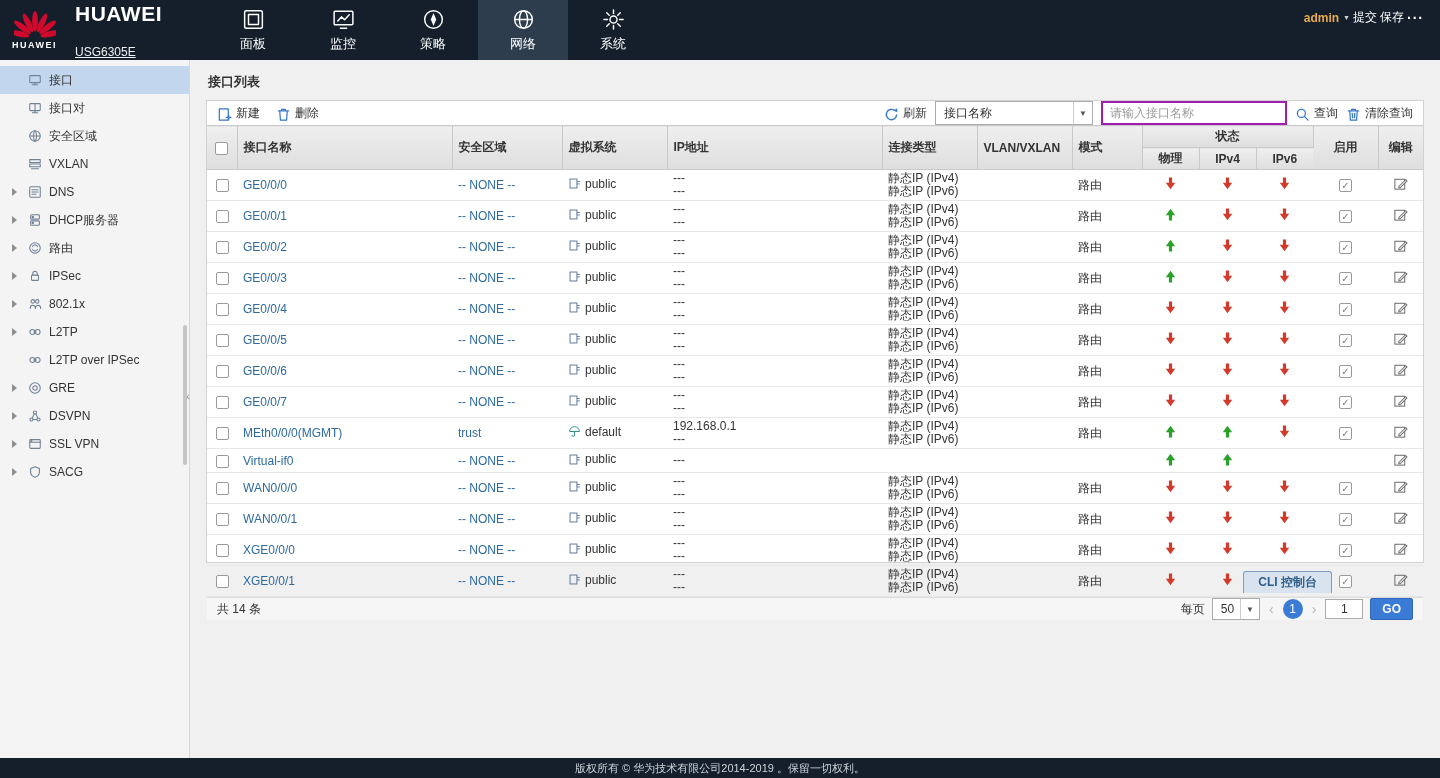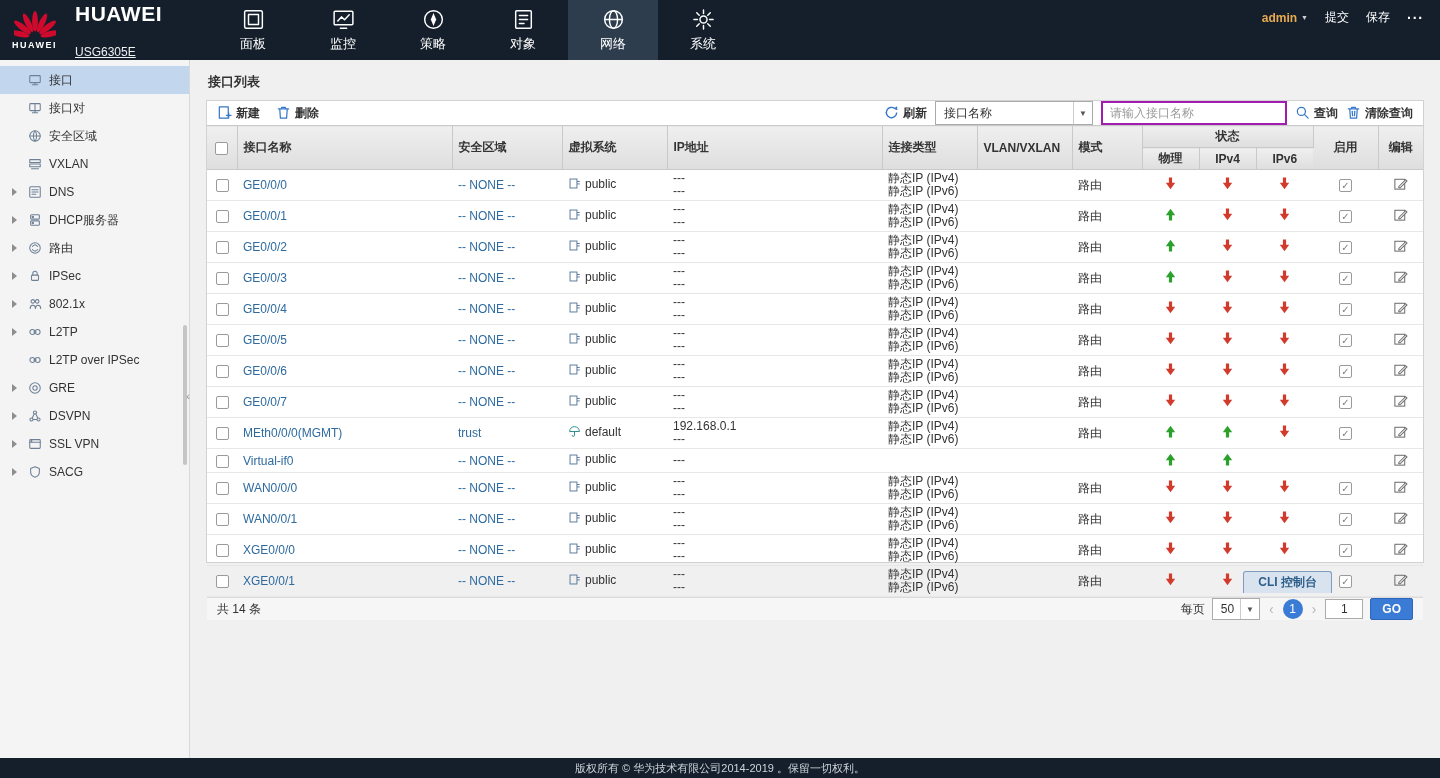--- a/index.html
+++ b/index.html
@@ -11,21 +11,21 @@
   .logo-block{display:flex;align-items:center;gap:18px;padding-left:12px;}
   .logo{display:flex;flex-direction:column;align-items:center;line-height:1;}
   .logo-caption{font-size:9px;font-weight:bold;letter-spacing:1.5px;margin-top:1px;}
   .brand-name{font-size:21px;font-weight:bold;letter-spacing:.5px;}
   .brand-model{font-size:12px;margin-top:19px;color:#eef0f2;text-decoration:underline;}
   .top-nav{display:flex;margin-left:46px;height:100%;justify-content:space-between;}
   .nav-item{width:90px;height:100%;display:flex;flex-direction:column;align-items:center;justify-content:center;gap:3px;cursor:pointer;}
   .nav-item.active{background:#2d3d4e;}
   .nav-ic{display:flex;}
   .nav-lb{font-size:13px;}
-  .top-right{position:absolute;top:9px;right:16px;display:flex;align-items:center;gap:17px;font-size:12px;}
+  .top-right{position:absolute;top:9px;right:16px;display:flex;align-items:center;gap:3px;font-size:12px;}
   .user{color:#e8aa4f;cursor:pointer;display:flex;align-items:center;gap:4px;font-weight:bold;}
   .caret-sm{font-size:7px;color:#cfcfcf;}
   .top-link{cursor:pointer;color:#fff;}
   .top-more{cursor:pointer;font-weight:bold;letter-spacing:1px;color:#fff;font-size:14px;}
 
   
   .sidebar{position:absolute;top:60px;left:0;width:190px;height:698px;background:#f4f4f4;border-right:1px solid #d8d8d8;padding-top:6px;}
   .side-item{height:28px;display:flex;align-items:center;padding-left:12px;gap:7px;cursor:pointer;color:#333;}
   .side-item.selected{background:#c2d7ee;}
   .side-arrow{width:9px;display:flex;align-items:center;}
@@ -33,21 +33,21 @@
   .side-ic{color:#6e8096;display:flex;}
   .side-lb{font-size:12px;white-space:nowrap;}
   .side-scrollbar{position:absolute;right:2px;top:265px;width:4px;height:140px;background:#c5c5c5;border-radius:2px;cursor:pointer;}
   .collapse-handle{position:absolute;left:183px;top:384px;width:10px;height:24px;color:#909090;font-size:11px;display:flex;align-items:center;justify-content:center;cursor:pointer;z-index:20;}
 
   
   .main{position:absolute;top:60px;left:190px;width:1250px;height:533px;display:flex;flex-direction:column;}
   .page-title{font-size:13px;font-weight:bold;color:#333;padding:13px 18px 9px;}
   .panel{flex:1;margin:0 16px;background:#fff;border:1px solid #d2d2d2;display:flex;flex-direction:column;min-height:0;}
   .toolbar{height:38px;display:flex;align-items:center;gap:16px;padding:0 10px;background:#fff;}
-  .tb-btn{display:flex;align-items:flex-start;gap:4px;cursor:pointer;font-size:12px;color:#333;white-space:nowrap;font-weight:bold;}
+  .tb-btn{display:flex;align-items:flex-end;gap:4px;cursor:pointer;font-size:12px;color:#333;white-space:nowrap;}
   .tb-ic{display:flex;color:#3577c8;}
   .toolbar-right{margin-left:auto;display:flex;align-items:center;gap:8px;}
   .select{height:24px;min-width:158px;border:1px solid #ababab;background:#fff;display:flex;align-items:center;justify-content:space-between;padding-left:8px;cursor:pointer;font-size:12px;color:#333;}
   .select .caret{font-size:8px;color:#555;border-left:1px solid #ccc;align-self:stretch;display:flex;align-items:center;padding:0 5px;margin-left:6px;}
   .select.small{min-width:48px;height:22px;}
   .search-input{height:24px;width:186px;border:2px solid #a21caf;padding:0 7px;font-size:12px;font-family:inherit;color:#333;}
   .search-input::placeholder{color:#9a9a9a;}
 
   
   .tbl{width:100%;border-collapse:collapse;table-layout:fixed;}
@@ -125,31 +125,20 @@
           <span class="nav-lb">监控</span>
         </div>
         <div class="nav-item">
           <span class="nav-ic">
             <svg width="25" height="25" viewBox="0 0 24 24" fill="none" stroke="#ffffff" stroke-width="1.4" stroke-linecap="round" stroke-linejoin="round">
               <circle cx="12" cy="12" r="8.5"></circle>
               <polygon points="12,5.8 14.6,12 12,18.2 9.4,12" fill="#ffffff" stroke="none"></polygon>
             </svg>
           </span>
           <span class="nav-lb">策略</span>
-        </div>
-        <div class="nav-item">
-          <span class="nav-ic">
-            <svg width="25" height="25" viewBox="0 0 24 24" fill="none" stroke="#ffffff" stroke-width="1.4" stroke-linecap="round" stroke-linejoin="round">
-              <rect x="4.5" y="3.5" width="15" height="17" rx="1"></rect>
-              <line x1="8" y1="8.2" x2="16" y2="8.2"></line>
-              <line x1="8" y1="12" x2="16" y2="12"></line>
-              <line x1="8" y1="15.8" x2="12.5" y2="15.8"></line>
-            </svg>
-          </span>
-          <span class="nav-lb">对象</span>
         </div>
         <div class="nav-item active">
           <span class="nav-ic">
             <svg width="25" height="25" viewBox="0 0 24 24" fill="none" stroke="#ffffff" stroke-width="1.4" stroke-linecap="round" stroke-linejoin="round">
               <circle cx="12" cy="12" r="8.5"></circle>
               <ellipse cx="12" cy="12" rx="3.9" ry="8.5"></ellipse>
               <line x1="3.5" y1="12" x2="20.5" y2="12"></line>
             </svg>
           </span>
           <span class="nav-lb">网络</span>

